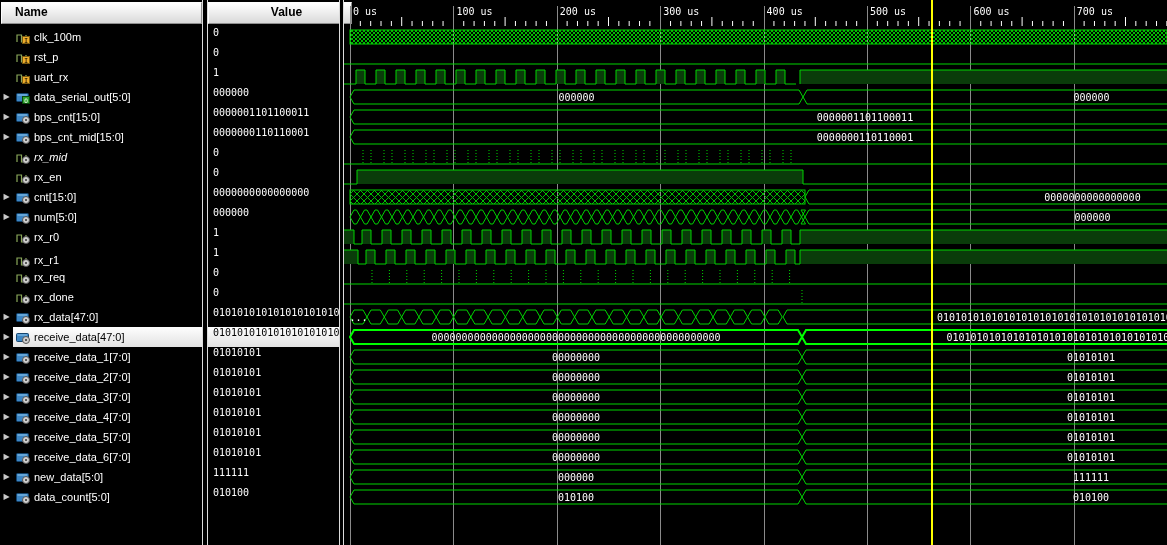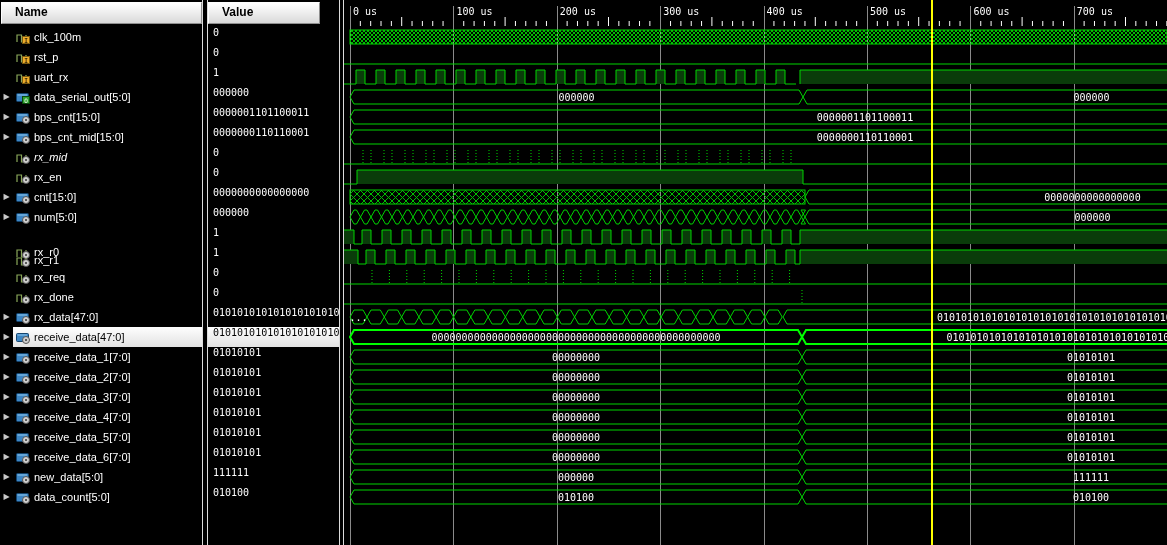--- a/index.html
+++ b/index.html
@@ -3,21 +3,21 @@
 <meta charset="utf-8">
 <style>
   html,body{margin:0;padding:0;background:#000;}
   #screen{position:relative;width:1167px;height:545px;background:#000;overflow:hidden;
           font-family:"Liberation Sans",sans-serif;}
   .hdr{position:absolute;top:2px;height:22px;box-sizing:border-box;
        background:linear-gradient(#ffffff,#efefef 45%,#d9d9d9);
        border:1px solid #8f8f8f;border-top-color:#fdfdfd;border-left-color:#fdfdfd;
        color:#000;font:bold 12px "Liberation Sans",sans-serif;line-height:19px;padding-left:13px;}
   #name-hdr{left:1px;width:201px;}
-  #value-hdr{left:208px;width:112px;}
+  #value-hdr{left:208px;width:144px;text-align:center;}
   .splitter{position:absolute;top:0;height:545px;background:#000;z-index:4;}
   .splitter .sline{position:absolute;top:0;bottom:0;width:1px;background:#dcdcdc;}
   .nrow{position:absolute;left:0;width:203px;height:20px;display:flex;align-items:center;}
   .arrow{width:13px;text-align:center;color:#c8c8c8;font-size:8px;line-height:20px;flex:0 0 13px;}
   .ncontent{flex:1;height:100%;display:flex;align-items:center;gap:4px;padding-left:3px;}
   .nlabel{color:#fff;font-size:11px;white-space:nowrap;}
   .nrow.sel .ncontent{background:linear-gradient(#fefefe,#e2e2e2);align-items:center;}
   .nrow.sel .nlabel{color:#000;}
   .vrow{position:absolute;left:208px;width:133px;height:20px;line-height:20px;
         color:#fff;font:10px "DejaVu Sans Mono",monospace;padding-left:5px;box-sizing:border-box;
@@ -167,21 +167,21 @@
             <svg width="14" height="13" viewBox="0 0 14 13">
               <rect x="0.5" y="2.5" width="12" height="8" rx="1" fill="#3d86c4" stroke="#14456e"></rect>
               <path d="M1.5 4 H11" stroke="#8ec4ea" stroke-width="1"></path>
               <circle cx="10" cy="9" r="3.5" fill="#cfcfcf" stroke="#555"></circle>
               <circle cx="10" cy="9" r="1" fill="#333"></circle>
             </svg>
           </span>
           <span class="nlabel">num[5:0]</span>
         </span>
       </div>
-      <div class="nrow" style="top: 242px;">
+      <div class="nrow" style="top: 227px;">
         <span class="arrow"></span>
         <span class="ncontent">
           <span>
             <svg width="14" height="13" viewBox="0 0 14 13">
               <path d="M1 11 V4 H5.5 V11 H10 V4" fill="none" stroke="#8aa85a" stroke-width="1.2"></path>
               <circle cx="10" cy="9" r="3.5" fill="#cfcfcf" stroke="#555"></circle>
               <circle cx="10" cy="9" r="1" fill="#333"></circle>
             </svg>
           </span>
           <span class="nlabel">rx_r0</span>

